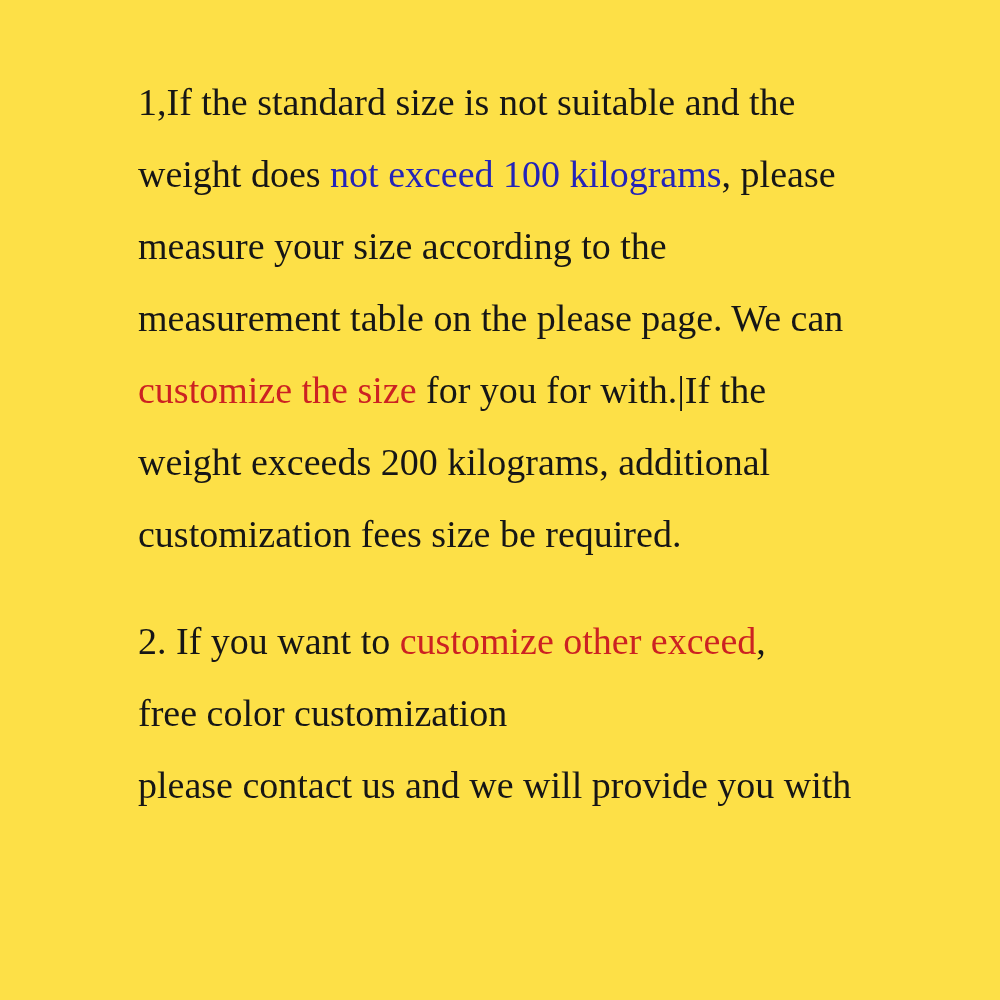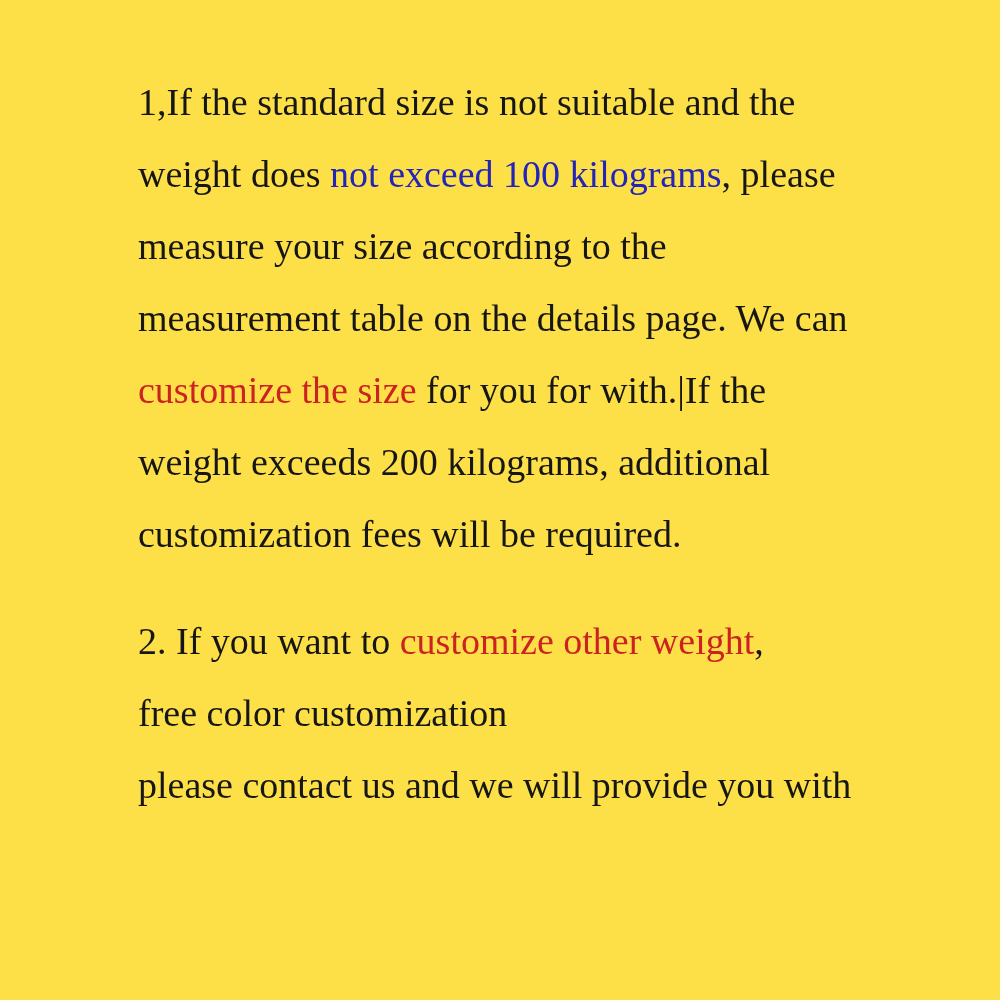--- a/index.html
+++ b/index.html
@@ -42,24 +42,24 @@
 </style>
 </head>
 <body>
 
 <div class="page" style="background: #fde047; padding-left: 46px;">
   <div class="doc-body" id="doc-body">
       <p class="para">
         <span class="line"><span class="seg black">1,If the standard size is not suitable and the</span></span>
         <span class="line"><span class="seg black">weight does </span><span class="seg blue">not exceed 100 kilograms</span><span class="seg black">, please</span></span>
         <span class="line"><span class="seg black">measure your size according to the</span></span>
-        <span class="line"><span class="seg black">measurement table on the details page. We can</span></span>
+        <span class="line"><span class="seg black">measurement table on the please page. We can</span></span>
         <span class="line"><span class="seg red">customize the size</span><span class="seg black"> for you for with.</span><span class="seg caret">|</span><span class="seg black">If the</span></span>
         <span class="line"><span class="seg black">weight exceeds 200 kilograms, additional</span></span>
-        <span class="line"><span class="seg black">customization fees will be required.</span></span>
+        <span class="line"><span class="seg black">customization fees size be required.</span></span>
       </p>
       <p class="para">
-        <span class="line"><span class="seg black">2. If you want to </span><span class="seg red">customize other weight</span><span class="seg black">,</span></span>
+        <span class="line"><span class="seg black">2. If you want to </span><span class="seg red">customize other exceed</span><span class="seg black">,</span></span>
         <span class="line"><span class="seg black">free color customization</span></span>
         <span class="line"><span class="seg black">please contact us and we will provide you with</span></span>
       </p>
     </div>
 </div>
 
 </body></html>

